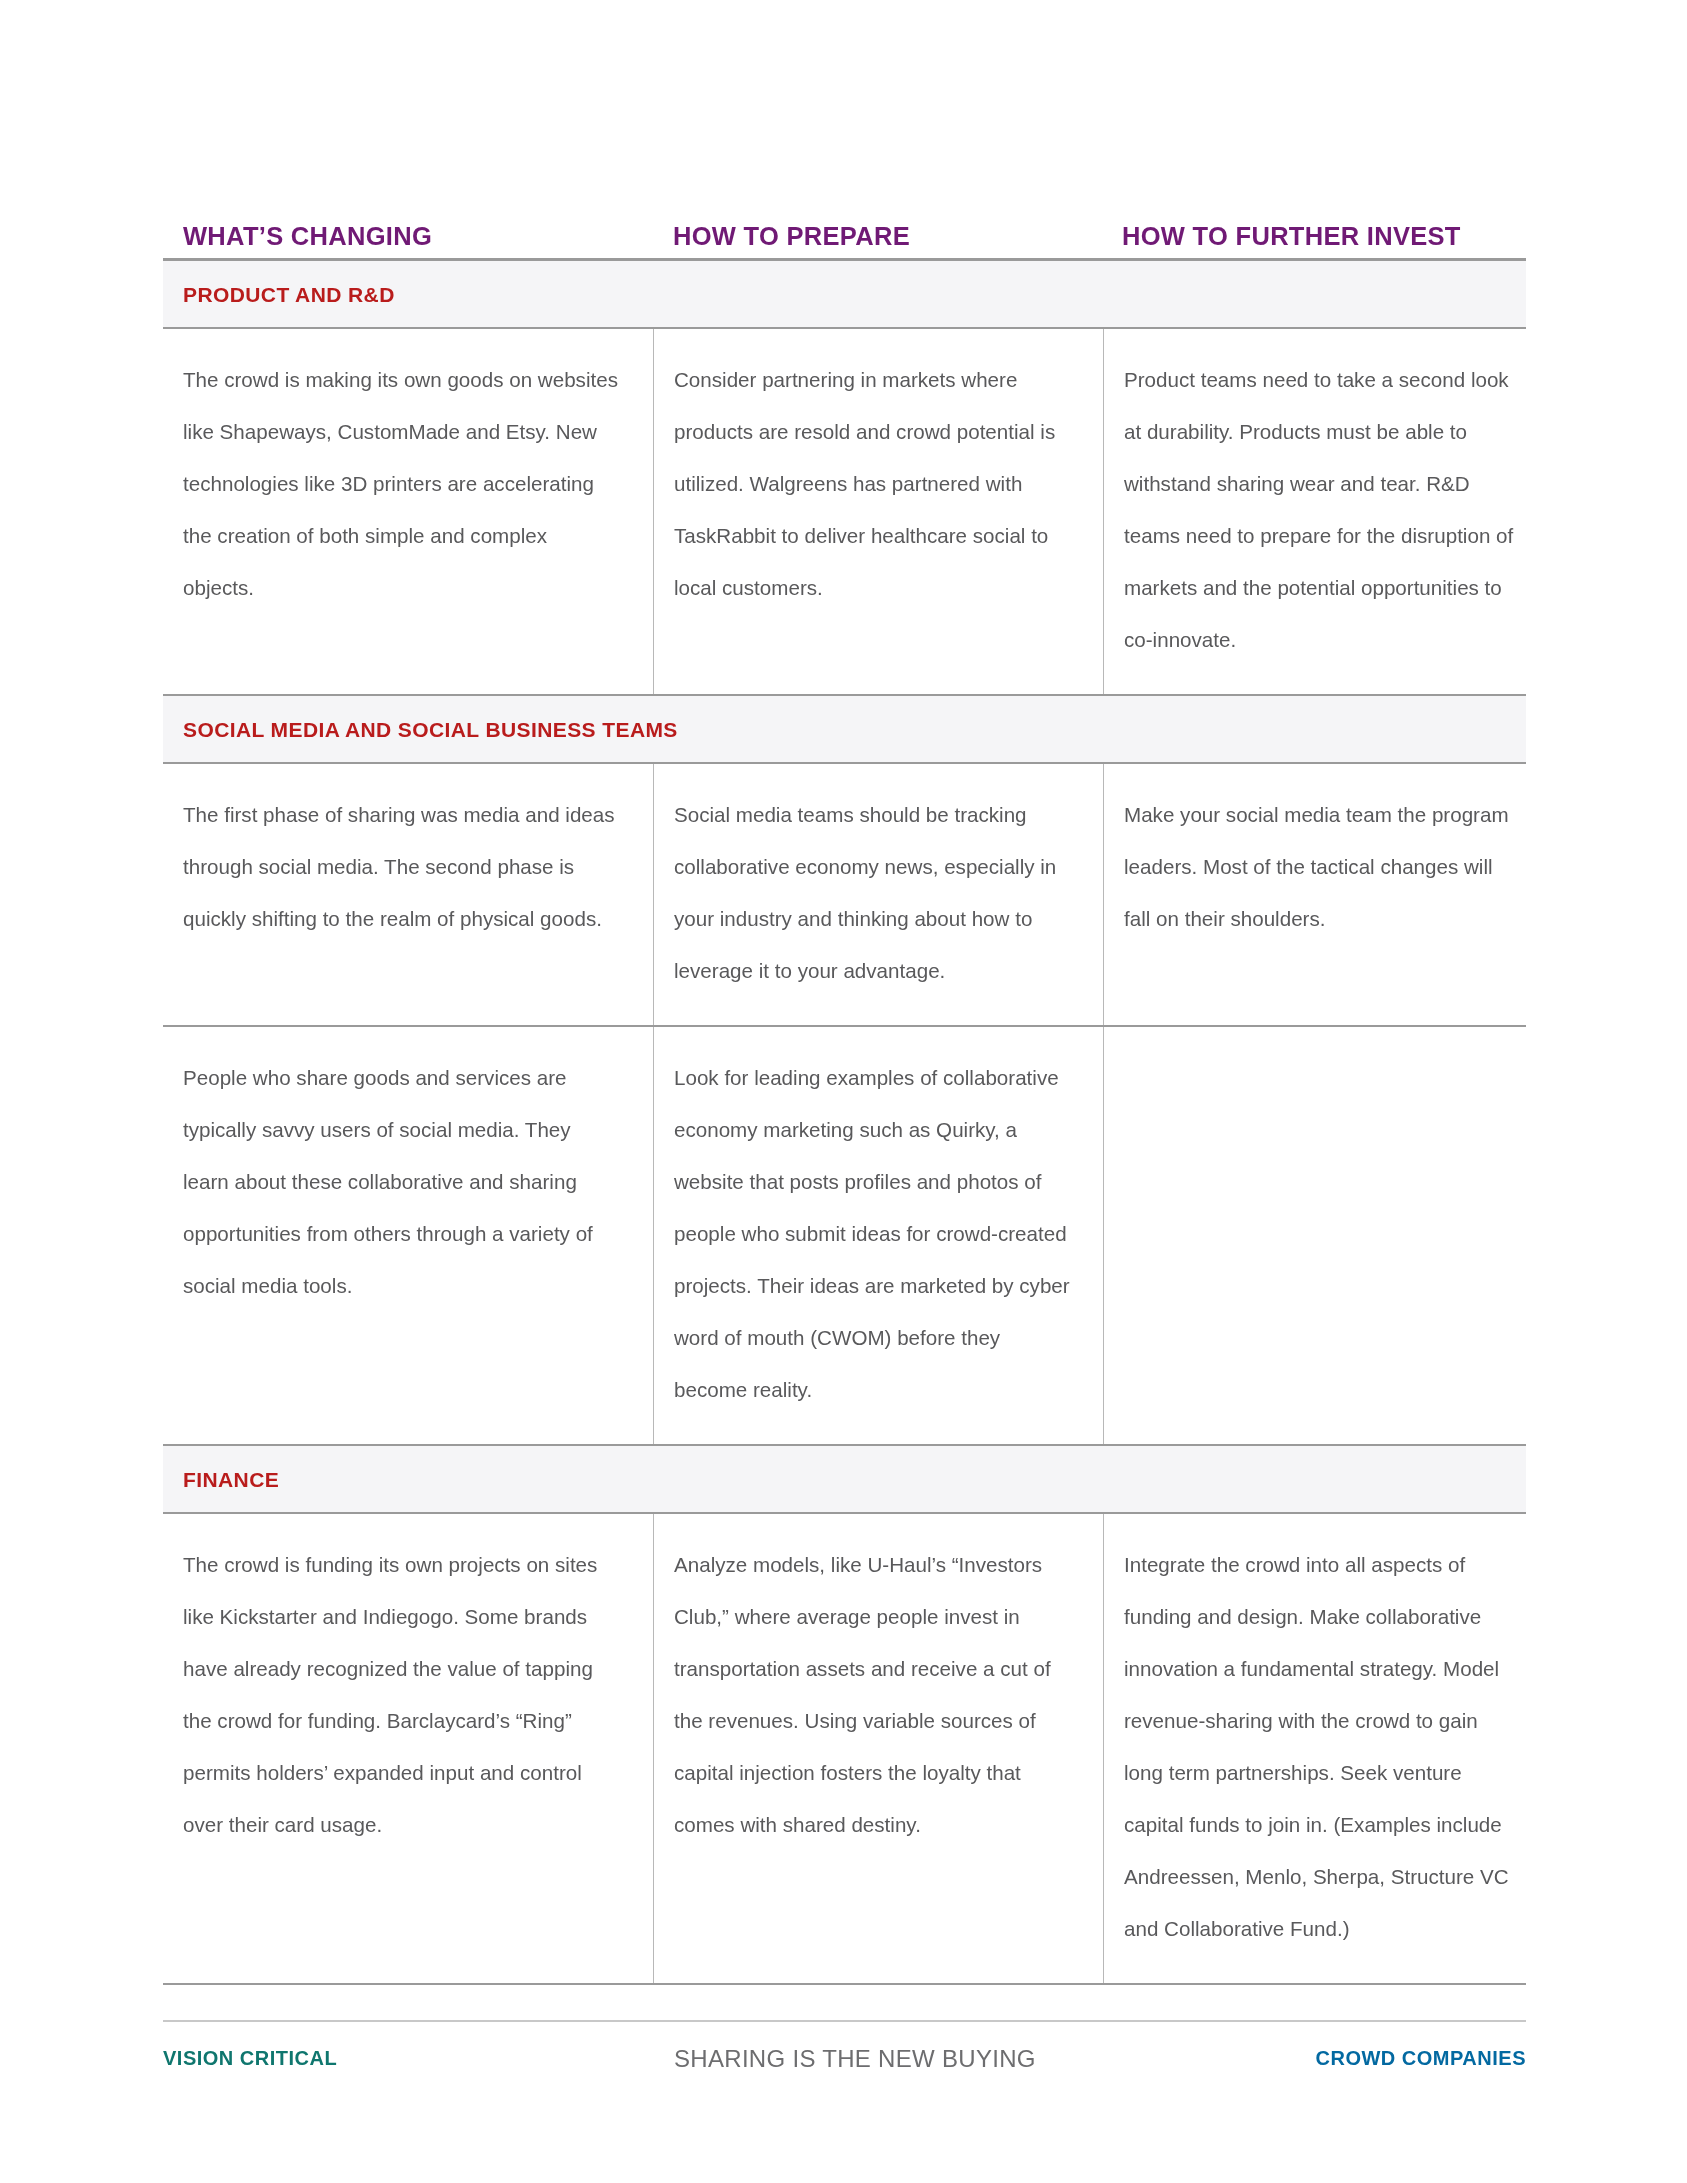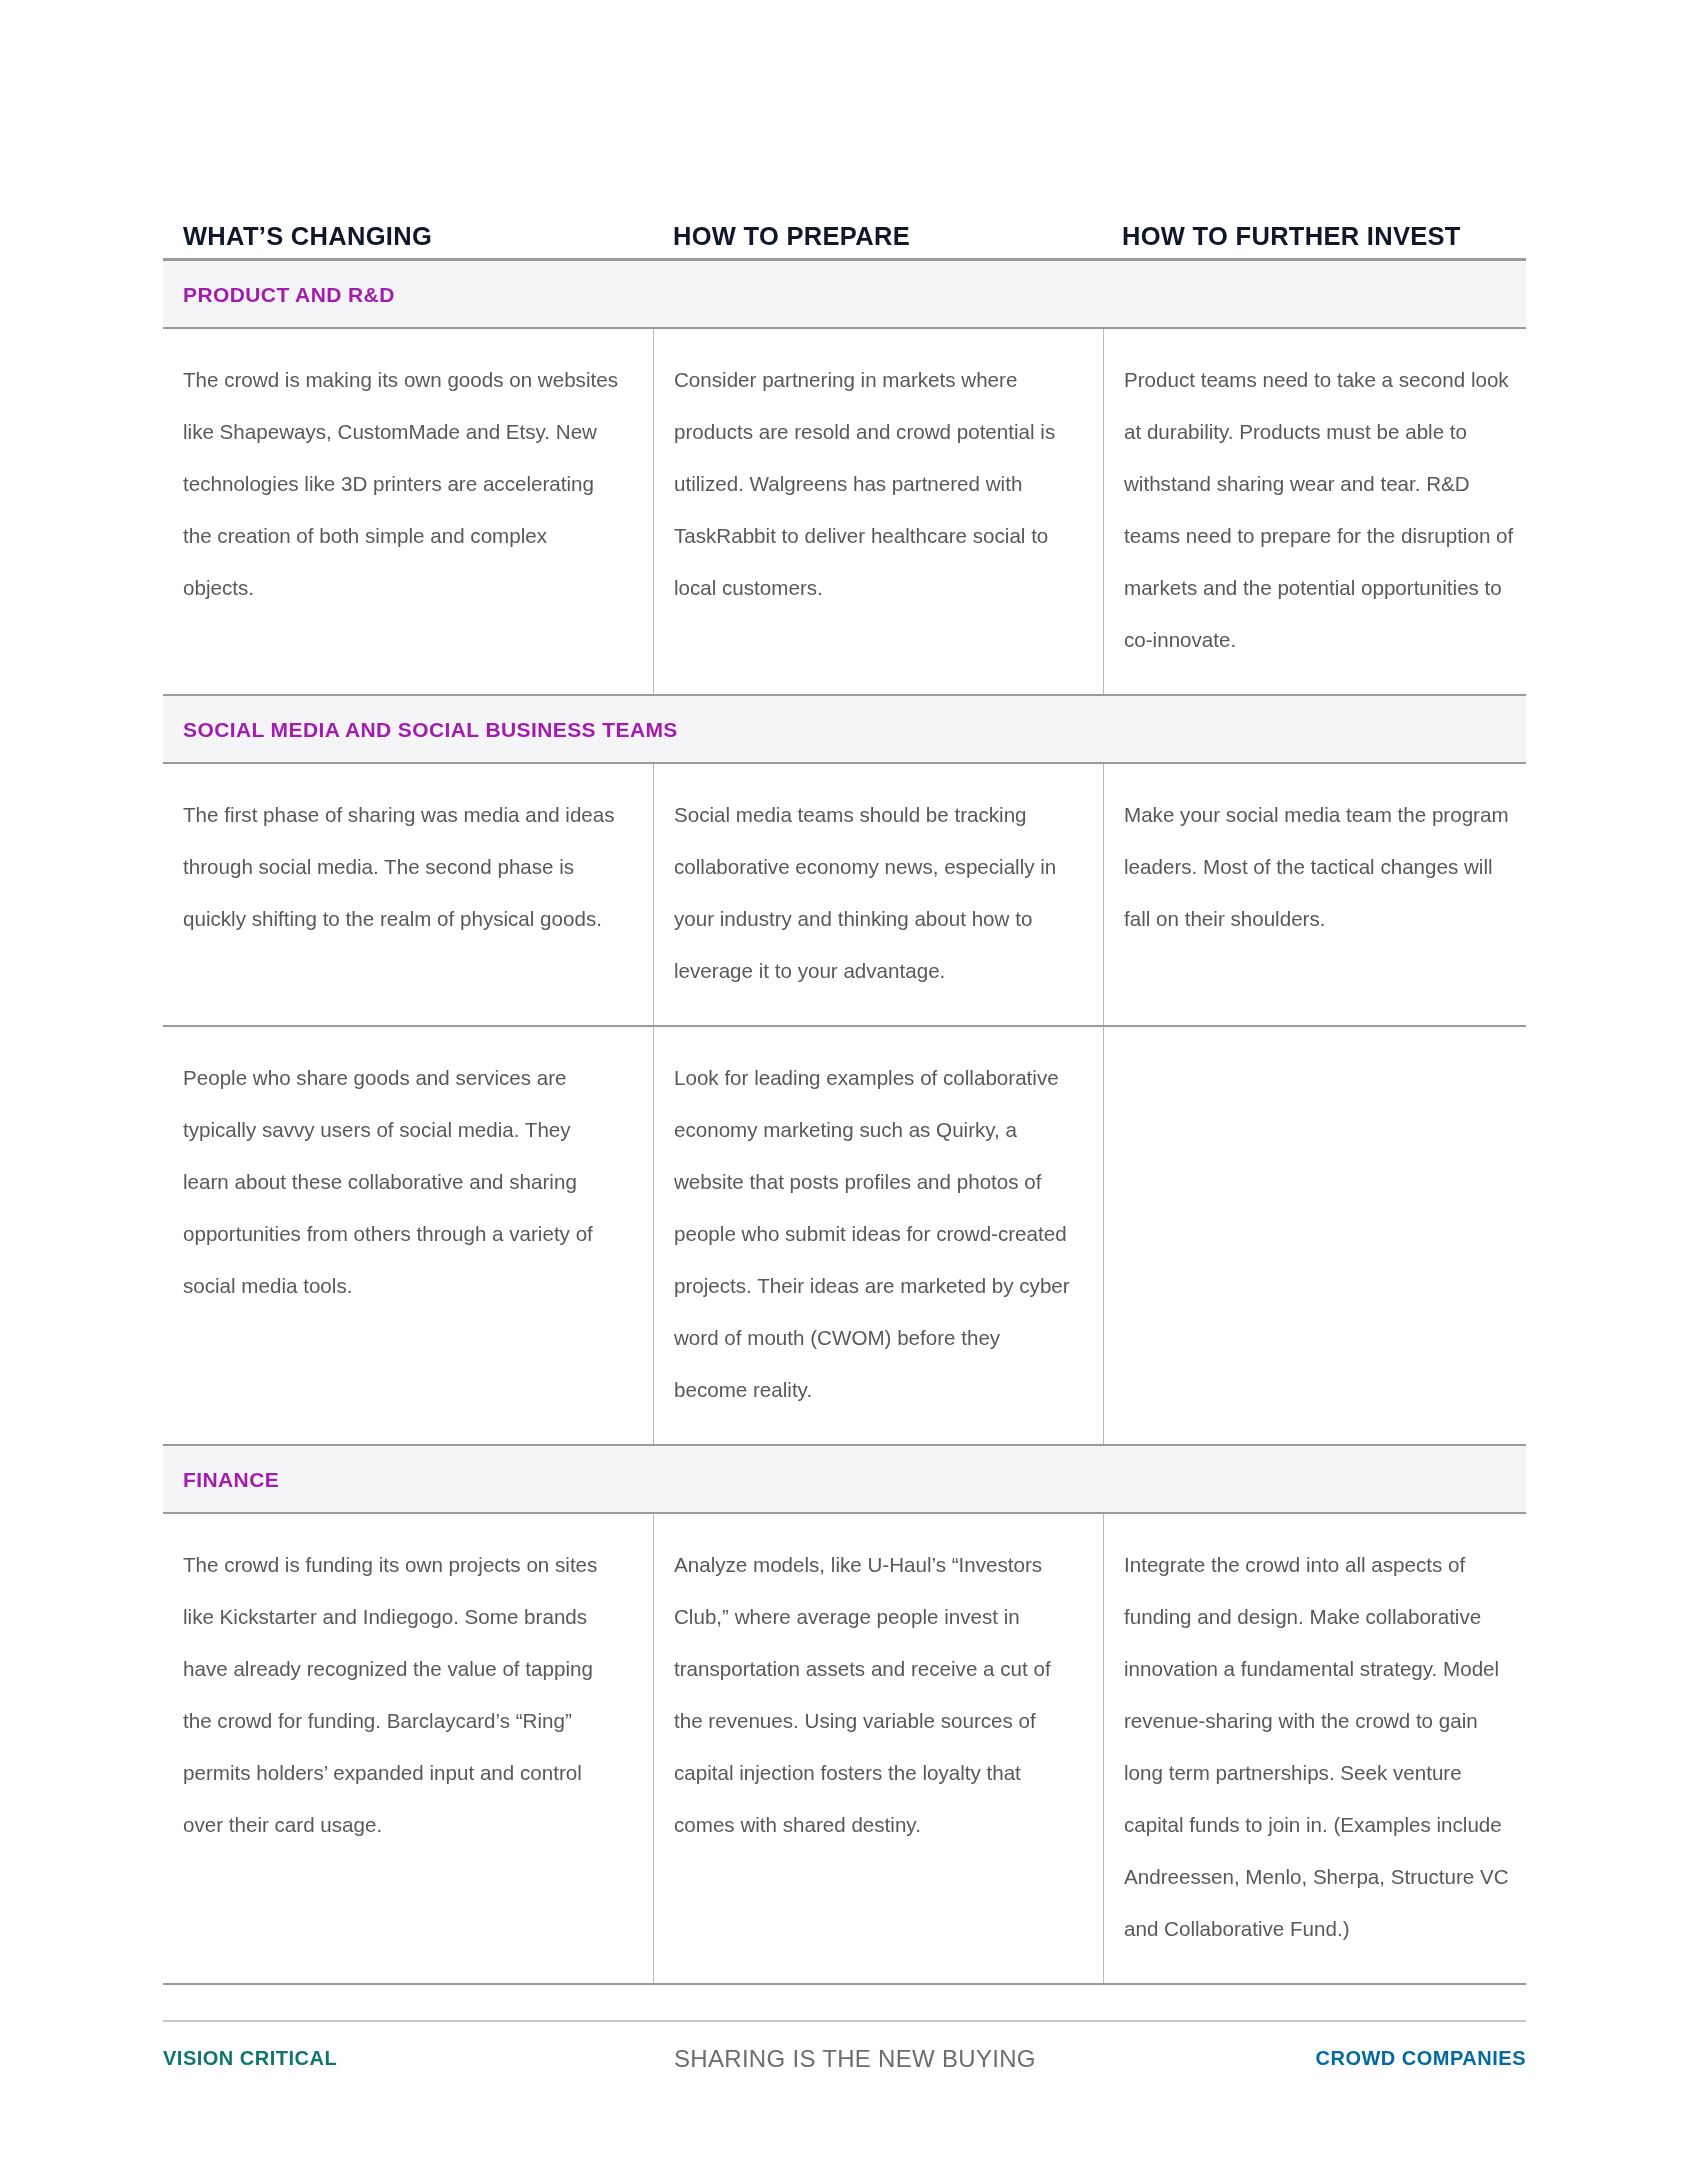--- a/index.html
+++ b/index.html
@@ -30,21 +30,21 @@
 
   
   .col-headers {
     display: flex;
     align-items: flex-end;
     height: 97px;
     padding-top: 161px;
     box-sizing: content-box;
   }
   .col-header {
-    color: #0f172a;
+    color: #701a75;
     font-size: 25.5px;
     font-weight: 700;
     letter-spacing: 0.3px;
     line-height: 1;
     text-transform: uppercase;
     white-space: nowrap;
     padding-bottom: 8.2px;
   }
   .ch-1 { width: 491px; padding-left: 20px; box-sizing: border-box; }
   .ch-2 { width: 450px; padding-left: 19px; box-sizing: border-box; }
@@ -64,21 +64,21 @@
     background: #f5f5f7;
     border-bottom: 2.5px solid #9a9a9a;
     height: 68px;
     display: flex;
     align-items: center;
     box-sizing: border-box;
   }
   .section-title {
     font-size: 21px;
     font-weight: 700;
-    color: #a21caf;
+    color: #b91c1c;
     letter-spacing: 0.4px;
     text-transform: uppercase;
     padding-left: 20px;
     line-height: 1;
   }
 
   .data-row {
     display: flex;
     border-bottom: 2.5px solid #9a9a9a;
     background: #ffffff;

